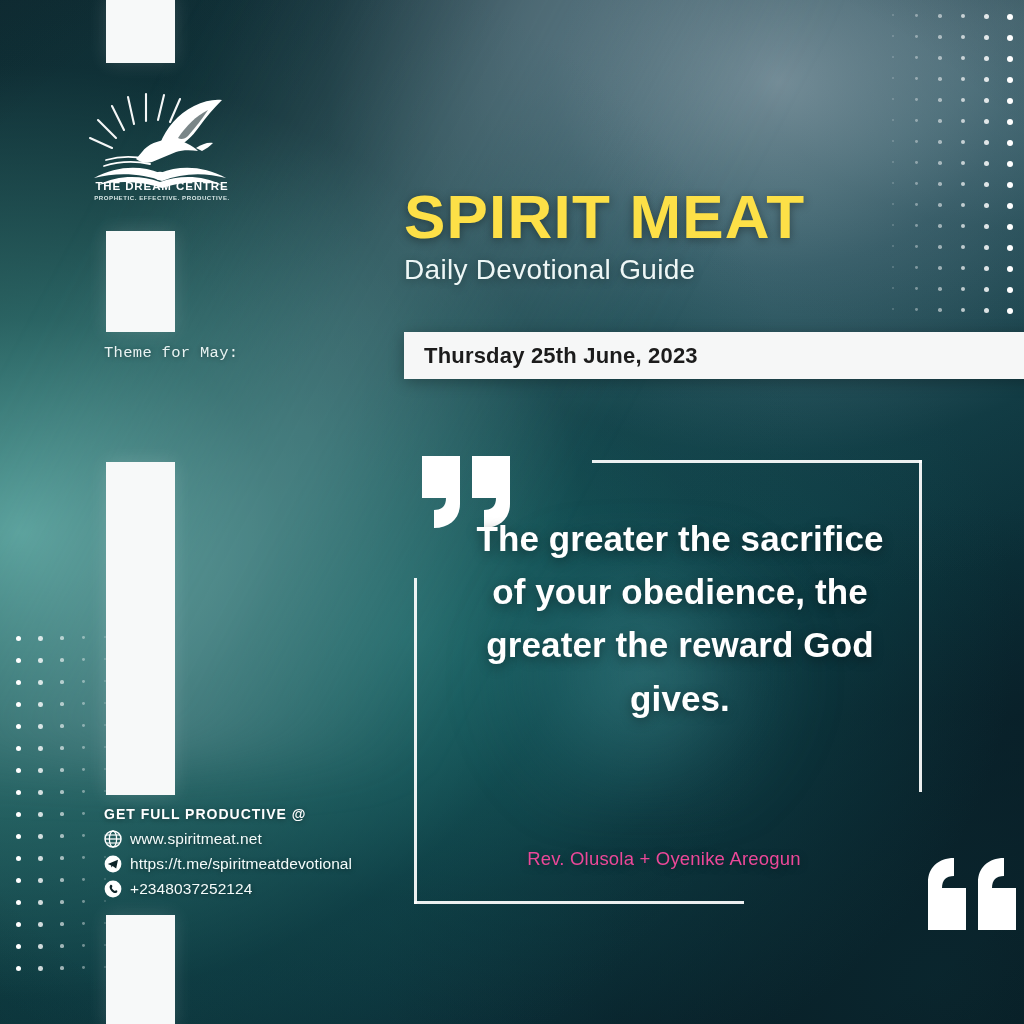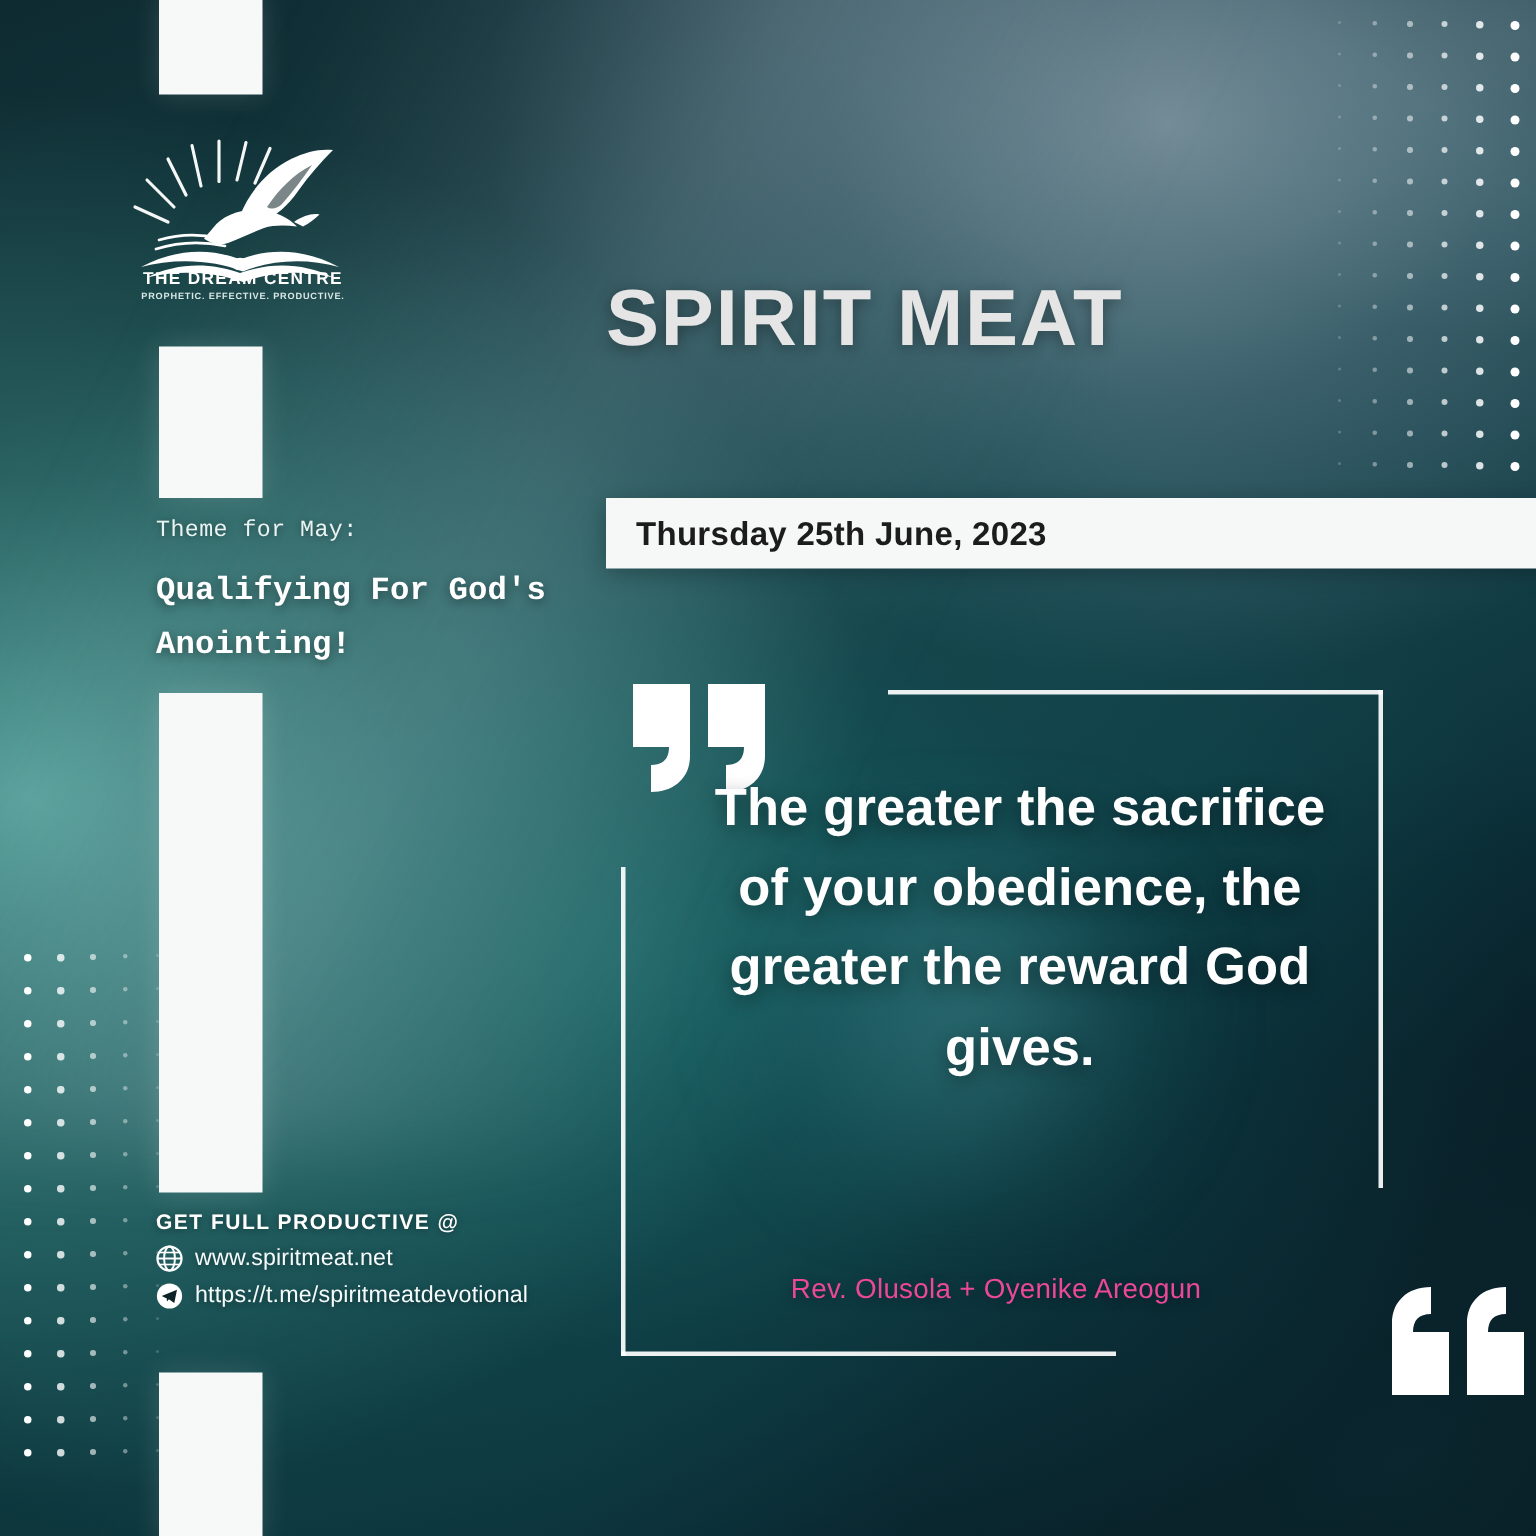--- a/index.html
+++ b/index.html
@@ -83,22 +83,22 @@
     position:absolute; left:82px; top:194px; width:160px;
     text-align:center;
     color:#d8e7e6;
     font-size:6.1px; font-weight:bold; letter-spacing:0.55px;
     white-space:nowrap;
   }
 
   
   #title-block { position:absolute; left:404px; top:186px; }
   #main-title {
-    color:#e5e5e5;
-    font-size:53px; font-weight:bold;
+    color:#fde047;
+    font-size:62px; font-weight:bold;
     letter-spacing:1.2px;
     line-height:1.0;
     text-shadow:0 2px 10px rgba(0,0,0,0.38);
   }
   #sub-title {
     margin-top:6px;
     color:#eef7f6;
     font-size:28px; font-weight:normal;
     letter-spacing:0.3px;
     text-shadow:0 2px 8px rgba(0,0,0,0.34);
@@ -420,29 +420,29 @@
         <path d="M16 99 C36 89 58 89 78 96 C98 89 120 89 140 99 C120 94 100 95 80 102 C60 95 36 94 16 99 Z"></path>
         <ellipse cx="78" cy="90" rx="5.5" ry="4.2"></ellipse>
       </g>
     </svg>
   </div>
   <div id="logo-wordmark">THE DREAM CENTRE</div>
   <div id="logo-tagline">PROPHETIC. EFFECTIVE. PRODUCTIVE.</div>
 
   <div id="title-block">
     <div id="main-title">SPIRIT MEAT</div>
+    <div id="sub-title">Daily Devotional Guide</div>
   </div>
 
   <div id="date-bar">
     <div id="date-text">Thursday 25th June, 2023</div>
   </div>
 
   <div id="theme-block">
     <div id="theme-label">Theme for May:</div>
-    <div id="theme-value">Qualifying For God's Anointing!</div>
   </div>
 
   <div id="quote-frame">
     <div class="frame-line" id="frame-top"></div>
     <div class="frame-line" id="frame-right"></div>
     <div class="frame-line" id="frame-left"></div>
     <div class="frame-line" id="frame-bottom"></div>
 
     <div class="qmark" id="quote-open">
       <svg viewBox="0 0 96 76" xmlns="http://www.w3.org/2000/svg">
@@ -485,15 +485,24 @@
     <div class="contact-row">
       <span class="c-ico">
         <svg viewBox="0 0 18 18" xmlns="http://www.w3.org/2000/svg">
           <circle cx="9" cy="9" r="8.4" fill="#ffffff"></circle>
           <path d="M3.8 9.0 L14 4.8 L12.2 13.6 L8.6 11.1 L7.3 12.6 L7.2 10.6 Z" fill="#0d2227"></path>
         </svg>
       </span>
       <span class="c-txt">https://t.me/spiritmeatdevotional</span>
     </div>
 
+    <div class="contact-row">
+      <span class="c-ico">
+        <svg viewBox="0 0 18 18" xmlns="http://www.w3.org/2000/svg">
+          <circle cx="9" cy="9" r="8.4" fill="#ffffff"></circle>
+          <path d="M6.3 5.0 C8.0 4.4 8.6 6.0 8.2 6.9 C7.9 7.6 7.6 7.7 8.0 8.5 C8.6 9.6 9.4 10.3 10.4 10.8 C11.0 11.1 11.2 10.7 11.8 10.4 C12.7 10.0 13.9 10.9 13.1 12.3 C12.3 13.7 9.6 13.2 7.6 11.2 C5.5 9.1 5.0 6.2 6.3 5.0 Z" fill="#0d2227"></path>
+        </svg>
+      </span>
+      <span class="c-txt">+2348037252124</span>
+    </div>
   </div>
 
 </div>
 
 </body></html>

